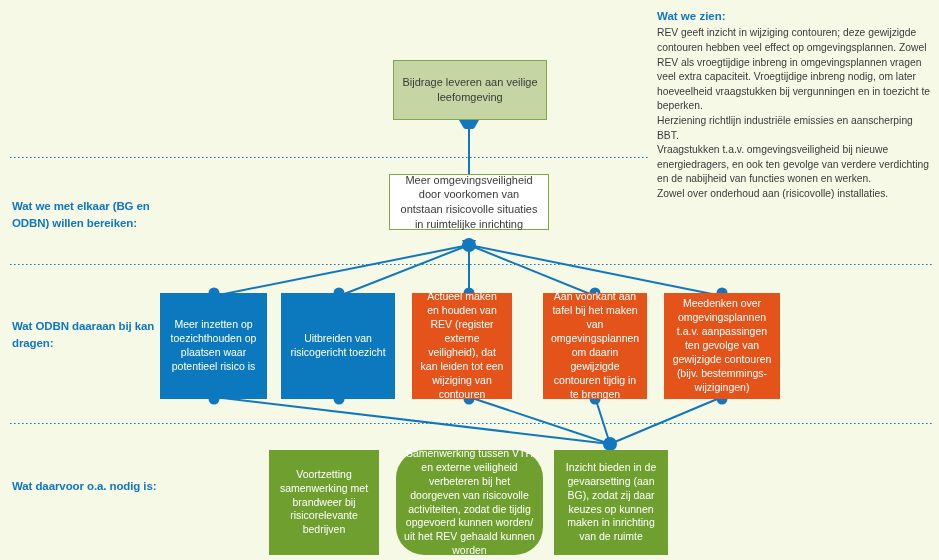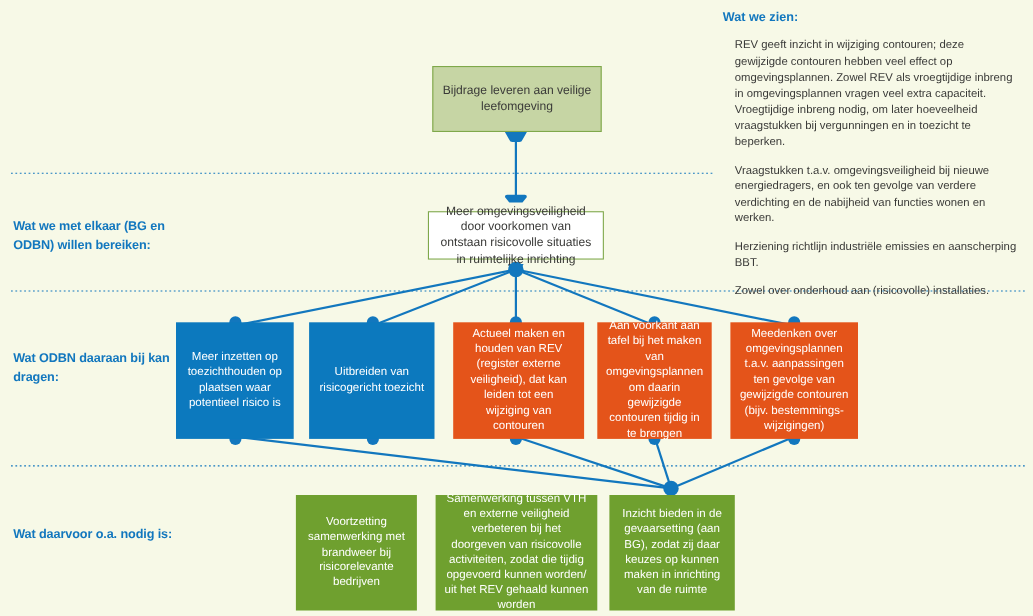--- a/index.html
+++ b/index.html
@@ -77,21 +77,21 @@
     font-size:10.3px;
     line-height:1.42;
   }
   #commentary .heading{
     color:#1277BE;
     font-weight:bold;
     font-size:11.5px;
     display:block;
     margin-bottom:2px;
   }
-  #commentary p{margin:11px;}
+  #commentary p{margin:0;}
   #commentary p + p{margin-top:0px;}
 </style>
 </head>
 <body>
 
 <div id="stage">
 
   <svg id="wires" viewBox="0 0 939 560" width="939" height="560">
 
     <line x1="10" y1="157.5" x2="650" y2="157.5" stroke="#1277BE" stroke-width="1" stroke-dasharray="1.6 2.4"></line>
@@ -140,58 +140,58 @@
 
   <div class="rail-label" style="left:12px;top:198px;width:175px;">Wat we met elkaar (BG en ODBN) willen bereiken:</div>
 
   <div class="rail-label" style="left:12px;top:318px;width:175px;">Wat ODBN daaraan bij kan dragen:</div>
 
   <div class="rail-label" style="left:12px;top:478px;width:175px;">Wat daarvoor o.a. nodig is:</div>
 
   <div id="commentary">
     <span class="heading">Wat we zien:</span>
     <p>REV geeft inzicht in wijziging contouren; deze gewijzigde contouren hebben veel effect op omgevingsplannen. Zowel REV als vroegtijdige inbreng in omgevingsplannen vragen veel extra capaciteit. Vroegtijdige inbreng nodig, om later hoeveelheid vraagstukken bij vergunningen en in toezicht te beperken.</p>
+    <p>Herziening richtlijn industriële emissies en aanscherping BBT.</p>
     <p>Vraagstukken t.a.v. omgevingsveiligheid bij nieuwe energiedragers, en ook ten gevolge van verdere verdichting en de nabijheid van functies wonen en werken.</p>
-    <p>Herziening richtlijn industriële emissies en aanscherping BBT.</p>
     <p>Zowel over onderhoud aan (risicovolle) installaties.</p>
   </div>
 
   <div class="node lightgreen" style="left:393px;top:60px;width:154px;height:60px;">
     <span class="txt">Bijdrage leveren aan veilige leefomgeving</span>
   </div>
 
-  <div class="node white" style="left:389px;top:192px;width:160px;height:44px;">
+  <div class="node white" style="left:389px;top:174px;width:160px;height:56px;">
     <span class="txt">Meer omgevingsveiligheid door voorkomen van ontstaan risicovolle situaties in ruimtelijke inrichting</span>
   </div>
 
   <div class="node blue" style="left:160px;top:293px;width:107px;height:106px;">
     <span class="txt">Meer inzetten op toezichthouden op plaatsen waar potentieel risico is</span>
   </div>
 
   <div class="node blue" style="left:281px;top:293px;width:114px;height:106px;">
     <span class="txt">Uitbreiden van risicogericht toezicht</span>
   </div>
 
-  <div class="node orange" style="left:412px;top:293px;width:119px;height:106px;">
+  <div class="node orange" style="left:412px;top:293px;width:100px;height:106px;">
     <span class="txt">Actueel maken en houden van REV (register externe veiligheid), dat kan leiden tot een wijziging van contouren</span>
   </div>
 
   <div class="node orange" style="left:543px;top:293px;width:104px;height:106px;">
     <span class="txt">Aan voorkant aan tafel bij het maken van omgevingsplannen om daarin gewijzigde contouren tijdig in te brengen</span>
   </div>
 
   <div class="node green" style="left:269px;top:450px;width:110px;height:105px;">
     <span class="txt">Voortzetting samenwerking met brandweer bij risicorelevante bedrijven</span>
   </div>
 
   <div class="node orange" style="left:664px;top:293px;width:116px;height:106px;">
     <span class="txt">Meedenken over omgevingsplannen t.a.v. aanpassingen ten gevolge van gewijzigde contouren (bijv. bestemmings-wijzigingen)</span>
   </div>
 
-  <div class="node green" style="left:396px;top:450px;width:147px;height:105px;">
+  <div class="node green" style="left:396px;top:450px;width:147px;height:105px;border-radius:28px;">
     <span class="txt">Samenwerking tussen VTH en externe veiligheid verbeteren bij het doorgeven van risicovolle activiteiten, zodat die tijdig opgevoerd kunnen worden/ uit het REV gehaald kunnen worden</span>
   </div>
 
   <div class="node green" style="left:554px;top:450px;width:114px;height:105px;">
     <span class="txt">Inzicht bieden in de gevaarsetting (aan BG), zodat zij daar keuzes op kunnen maken in inrichting van de ruimte</span>
   </div>
 
 </div>
 
 </body></html>

